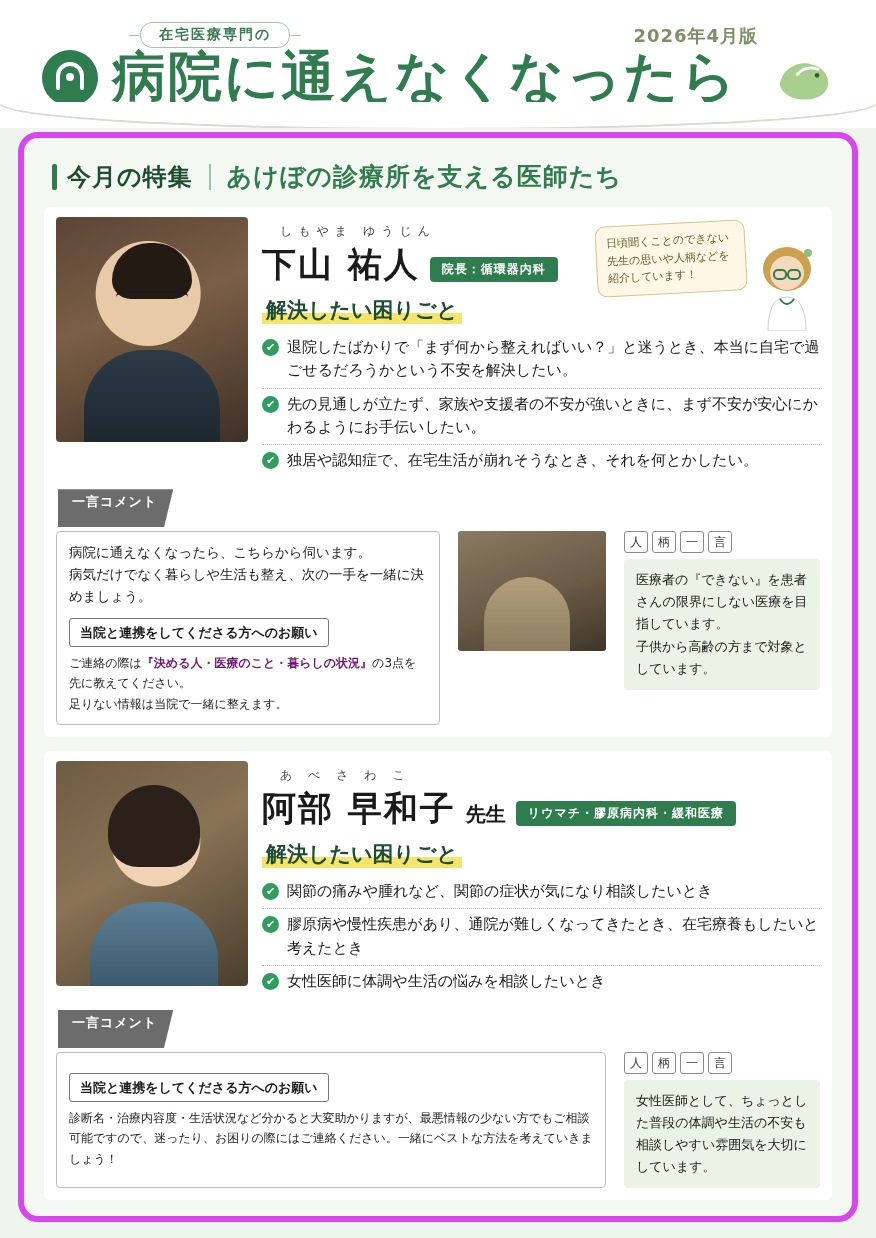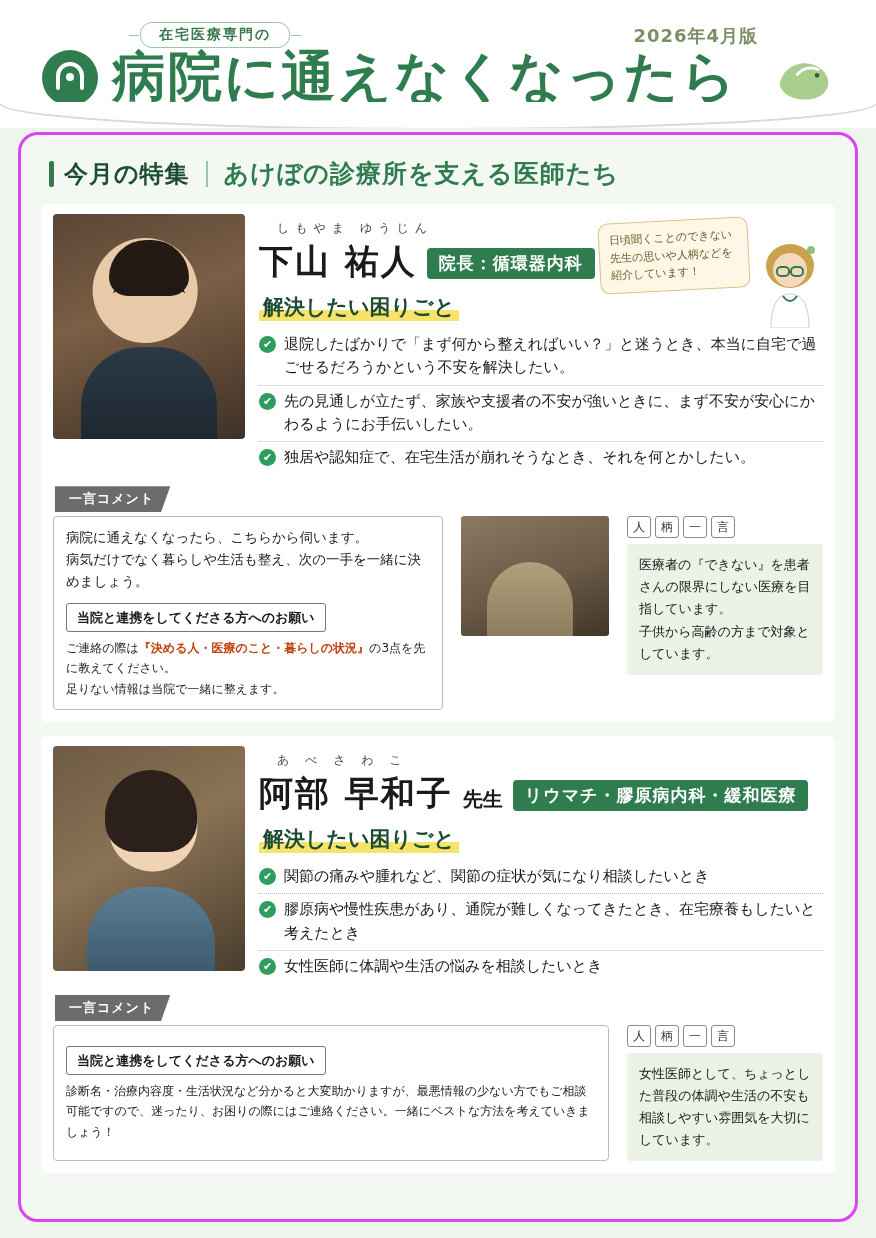--- a/index.html
+++ b/index.html
@@ -91,21 +91,21 @@
     position: absolute;
     right: 44px; top: 56px;
     width: 56px; height: 48px;
   }
 
   
   .frame {
     position: absolute;
     left: 18px; top: 132px;
     width: 840px; height: 1090px;
-    border: 3px solid #d946ef;
+    border: 6px solid #d946ef;
     border-radius: 20px;
     background: rgba(255,255,255,0.35);
     padding: 14px;
   }
   .frame-inner {
     width: 100%; height: 100%;
     position: relative;
   }
 
   
@@ -200,21 +200,21 @@
     letter-spacing: 6px;
     margin-left: 18px;
   }
   .name-row { display: flex; align-items: flex-end; gap: 10px; margin-top: 2px; }
   .doc-name {
     font-size: 34px; font-weight: 700; color: #1a1a1a; letter-spacing: 2px;
   }
   .doc-suffix { font-size: 20px; font-weight: 700; color: #1a1a1a; padding-bottom: 4px; }
   .doc-dept {
     background: #2f7d4f; color: #fff;
-    font-size: 17px; font-weight: 700;
+    font-size: 12px; font-weight: 700;
     padding: 4px 12px; border-radius: 4px;
     margin-bottom: 6px; letter-spacing: 1px;
   }
   .need-title {
     margin-top: 8px;
     display: inline-block;
     font-size: 21px; font-weight: 700; color: #1d4d31;
     background: linear-gradient(transparent 62%, #f6e36a 62%);
     padding: 0 4px;
   }
@@ -250,21 +250,21 @@
     right: -4px; top: 22px;
     width: 74px; height: 92px;
   }
 
   
   .comment-head {
     display: inline-block;
     background: #6c6c6c;
     color: #fff;
     font-size: 13px; font-weight: 700;
-    padding: 4px 16px 4px 14px;
+    padding: 4px 16px 16px 14px;
     margin: 12px 0 0 2px;
     clip-path: polygon(0 0, 100% 0, 92% 100%, 0% 100%);
     letter-spacing: 1px;
   }
   .comment-row { display: flex; gap: 18px; margin-top: 4px; }
   .comment-box {
     flex: 1 1 auto;
     border: 1px solid #bdbdbd;
     border-radius: 4px;
     padding: 10px 12px;
@@ -273,21 +273,21 @@
   }
   .req-title {
     display: inline-block;
     border: 1px solid #777;
     border-radius: 3px;
     font-size: 13px; font-weight: 700;
     padding: 3px 10px;
     margin: 10px 0 6px 0;
   }
   .req-body { font-size: 12px; line-height: 1.7; color: #222; }
-  .req-em { color: #c2410c; font-weight: 700; }
+  .req-em { color: #701a75; font-weight: 700; }
 
   .sub-photo {
     width: 148px; height: 120px;
     flex: none; border-radius: 3px;
     background: linear-gradient(160deg,#8a7a62,#6a5a46 55%,#3f3629);
     position: relative; overflow: hidden;
   }
   .sub-photo::after {
     content:"";
     position:absolute; left: 26px; bottom: 0; width: 86px; height: 74px;

